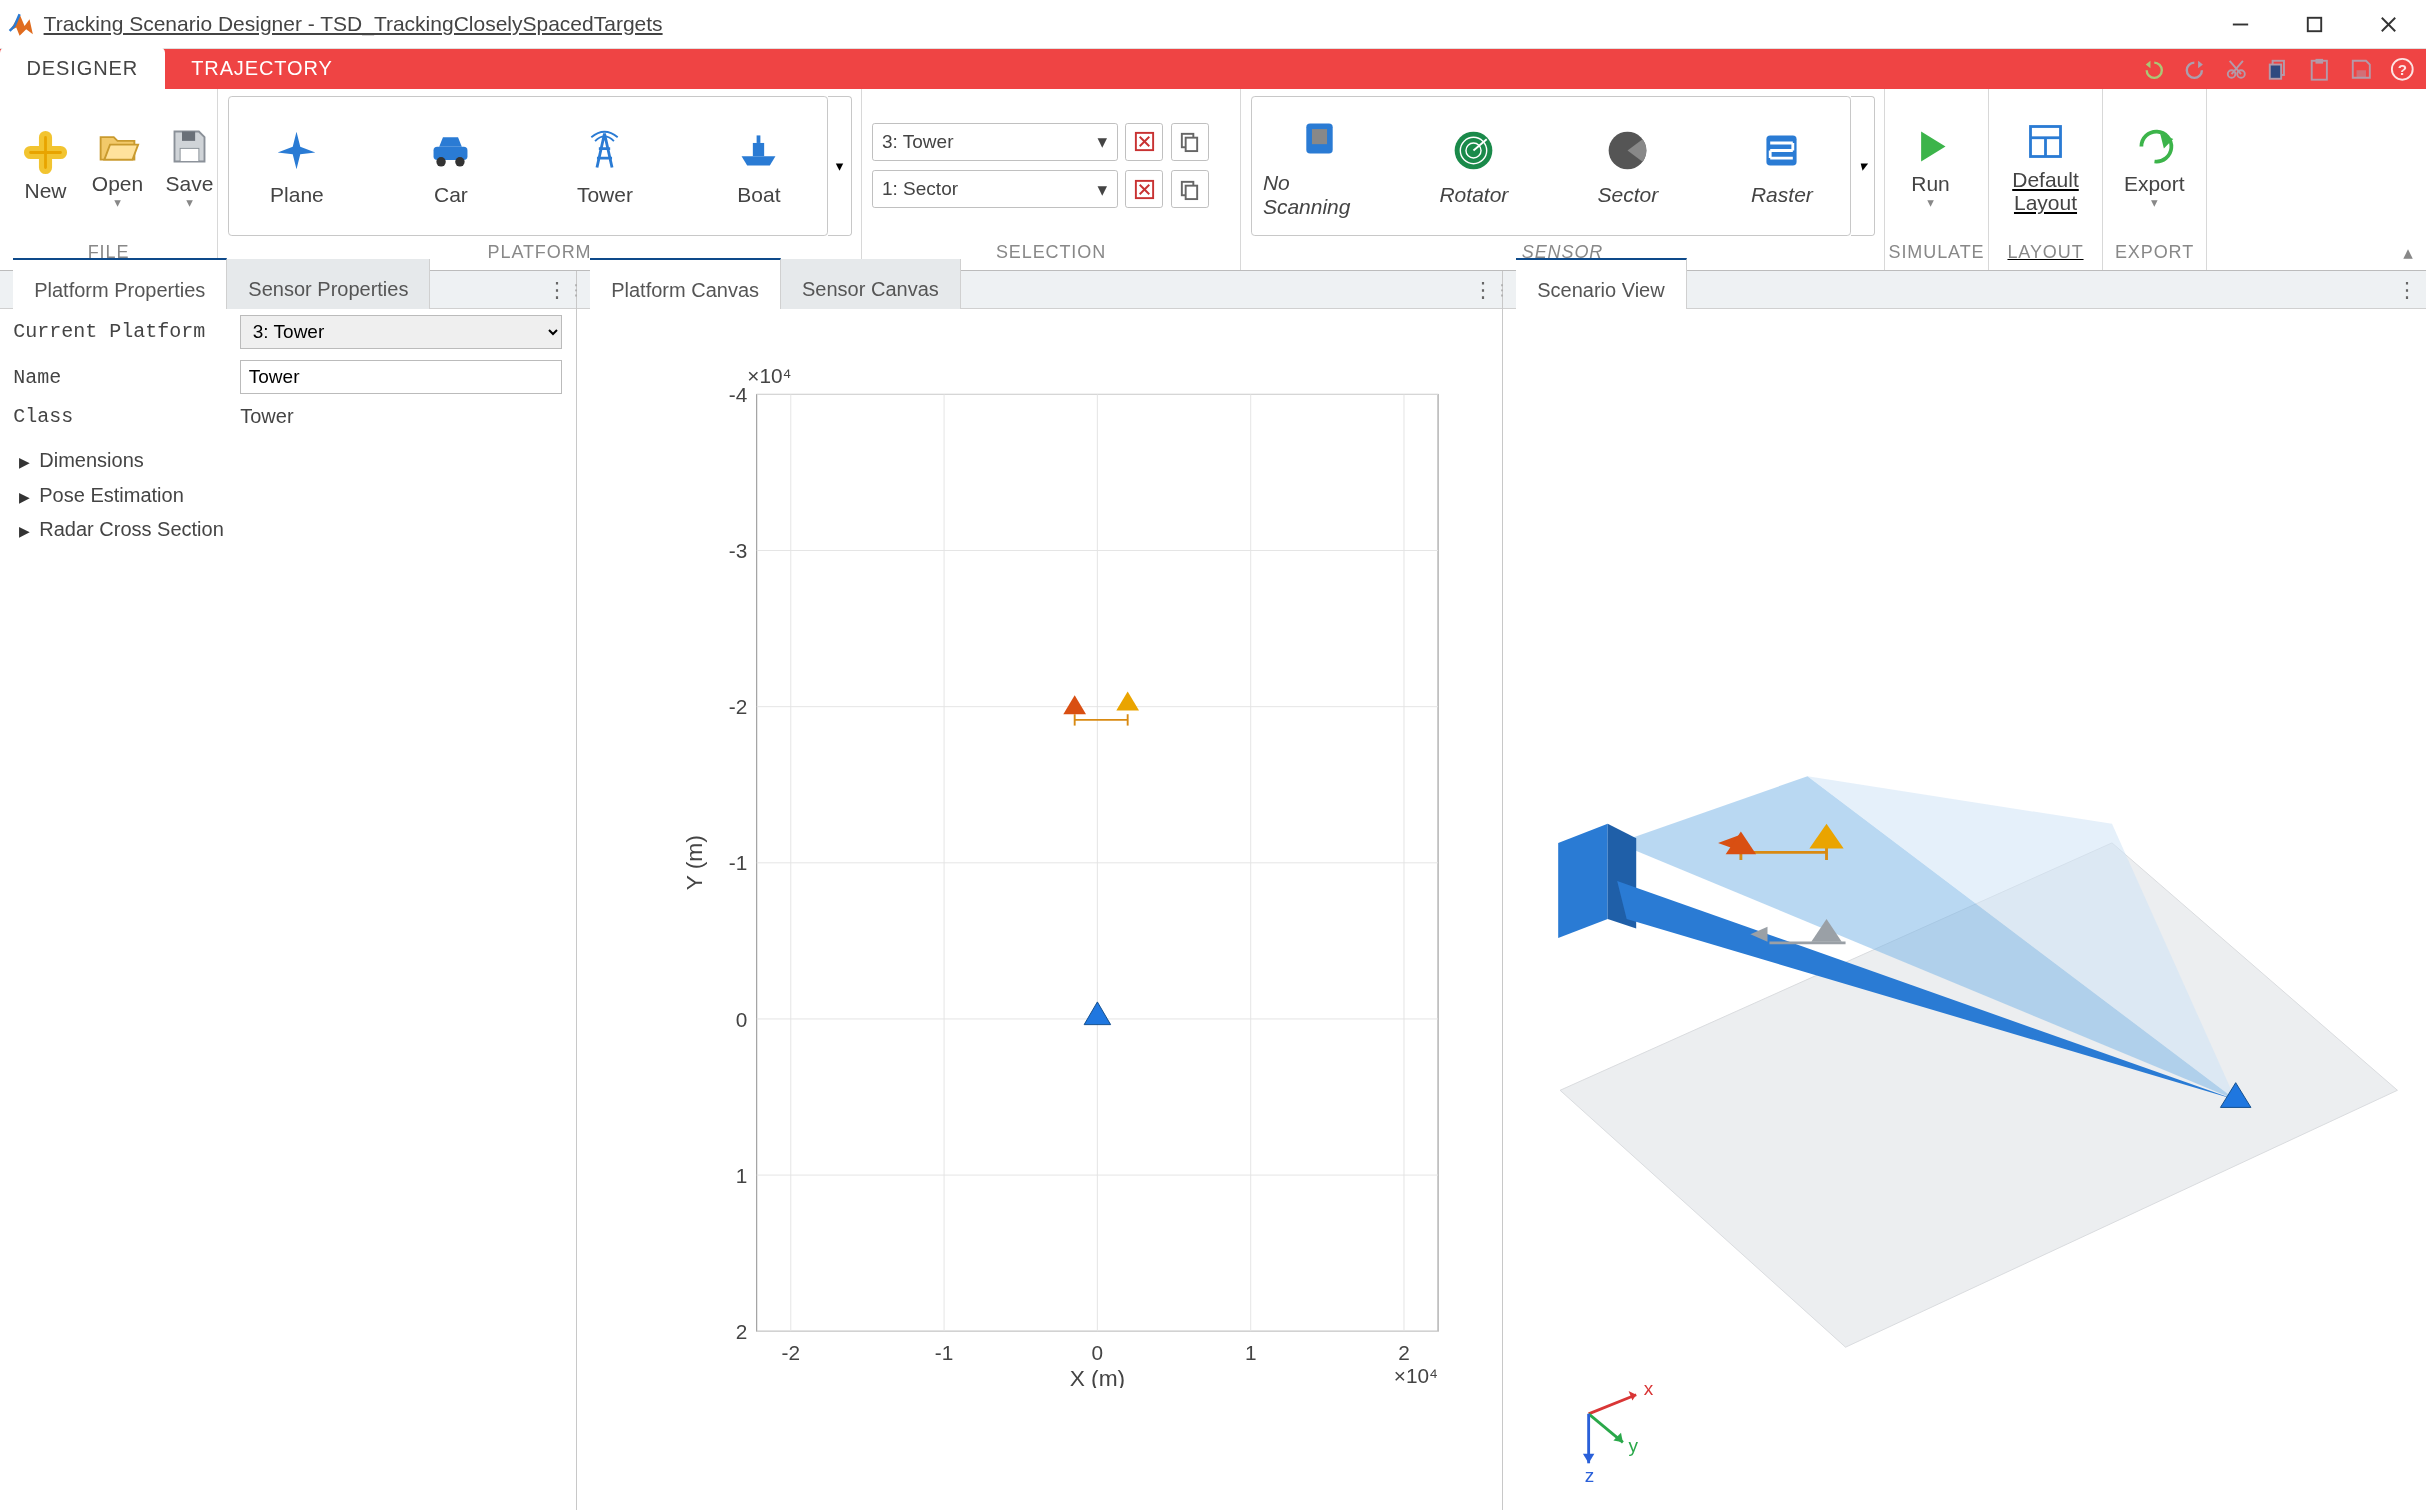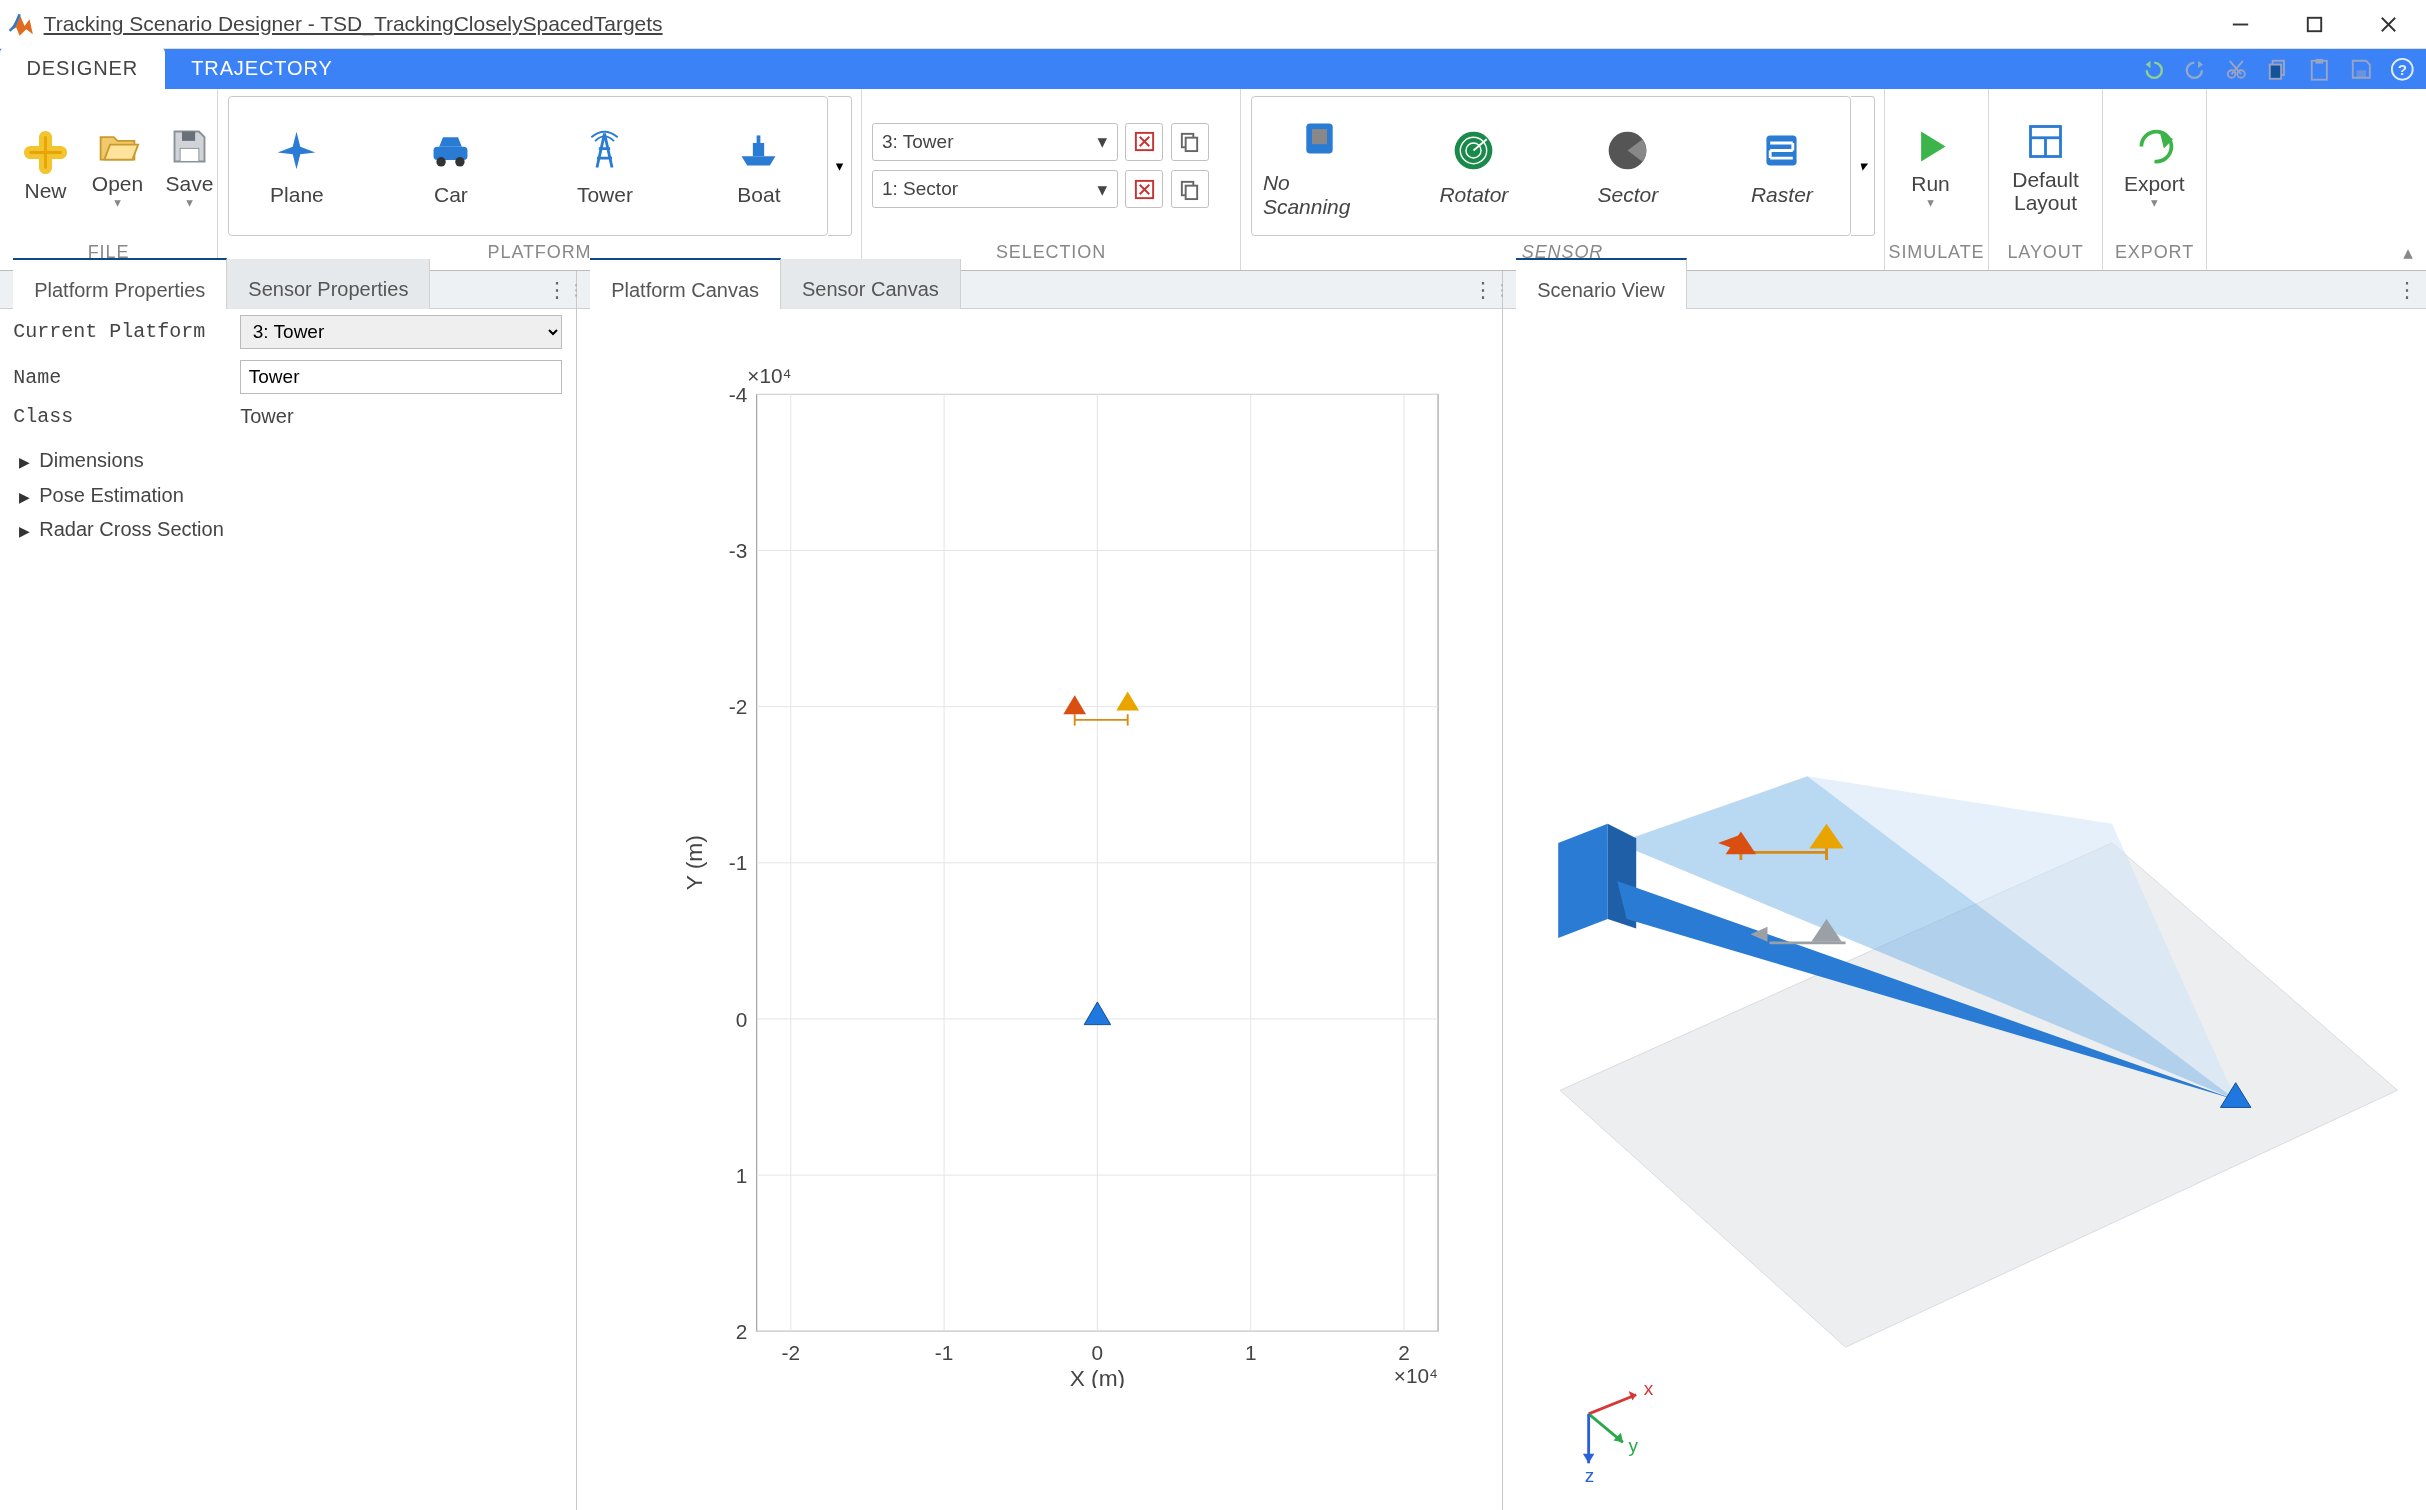--- a/index.html
+++ b/index.html
@@ -6,21 +6,21 @@
 html, body { width: 2426px; height: 1510px; overflow: hidden; background: #f0f0f0; }
 
 
 .titlebar { height: 49px; background: #fff; display: flex; align-items: center; padding: 0 7.6px; border-bottom: 0.9px solid #e0e0e0; }
 .titlebar .logo { width: 26.5px; height: 26.5px; margin-right: 9.5px; }
 .titlebar .title { font-size: 21px; color: #444; flex: 1; text-decoration: underline; }
 .titlebar .winbtns { display: flex; gap: 36px; margin-right: 11.4px; }
 .titlebar .winbtn { width: 38px; height: 38px; display: flex; align-items: center; justify-content: center; cursor: pointer; }
 
 
-.tabstrip { height: 40px; background: #3b82f6; display: flex; align-items: flex-end; position: relative; }
+.tabstrip { height: 40px; background: #ef4444; display: flex; align-items: flex-end; position: relative; }
 .tabstrip .tab { padding: 9.5px 26.5px; color: #fff; font-size: 20px; letter-spacing: 0.9px; cursor: pointer; }
 .tabstrip .tab.active { background: #fff; color: #444; border-radius: 5.7px 5.7px 0 0; }
 .tabstrip .right-icons { position: absolute; right: 7.6px; top: 3.8px; display: flex; gap: 9.5px; }
 .tabstrip .right-icons .ri { width: 32px; height: 32px; display:flex; align-items:center; justify-content:center; cursor:pointer; opacity:0.85; }
 
 
 .toolstrip { background: #fff; border-bottom: 1.9px solid #bcbcbc; display: flex; height: 182px; }
 .ts-group { border-right: 0.9px solid #d8d8d8; display: flex; flex-direction: column; }
 .ts-group .body { flex: 1; display: flex; align-items: center; padding: 5.7px 9.5px; }
 .ts-group .label { height: 28px; text-align: center; font-size: 18px; color: #888; letter-spacing: 0.9px; }
@@ -335,21 +335,21 @@
               <path d="M14 8 L40 24 L14 40 Z" fill="#3cb44a"></path>
             </svg>
           </span>
         <span class="lbl">Run</span>
         <span class="drop">▾</span>
       </div>
     </div>
     <div class="label">SIMULATE</div>
   </div>
 
-  <div class="ts-group" style="width:114px;">
+  <div class="ts-group" style="width:114px;text-decoration:underline;">
     <div class="body">
       <div class="ts-btn">
         <span class="icon">
             <svg width="45" height="45" viewBox="0 0 48 48">
               <rect x="8" y="8" width="32" height="32" stroke="#2a7bd4" stroke-width="3" fill="none"></rect>
               <line x1="8" y1="20" x2="40" y2="20" stroke="#2a7bd4" stroke-width="3"></line>
               <line x1="24" y1="20" x2="24" y2="40" stroke="#2a7bd4" stroke-width="3"></line>
             </svg>
           </span>
         <span class="lbl" style="text-align:center; line-height:1.1;">Default Layout</span>

